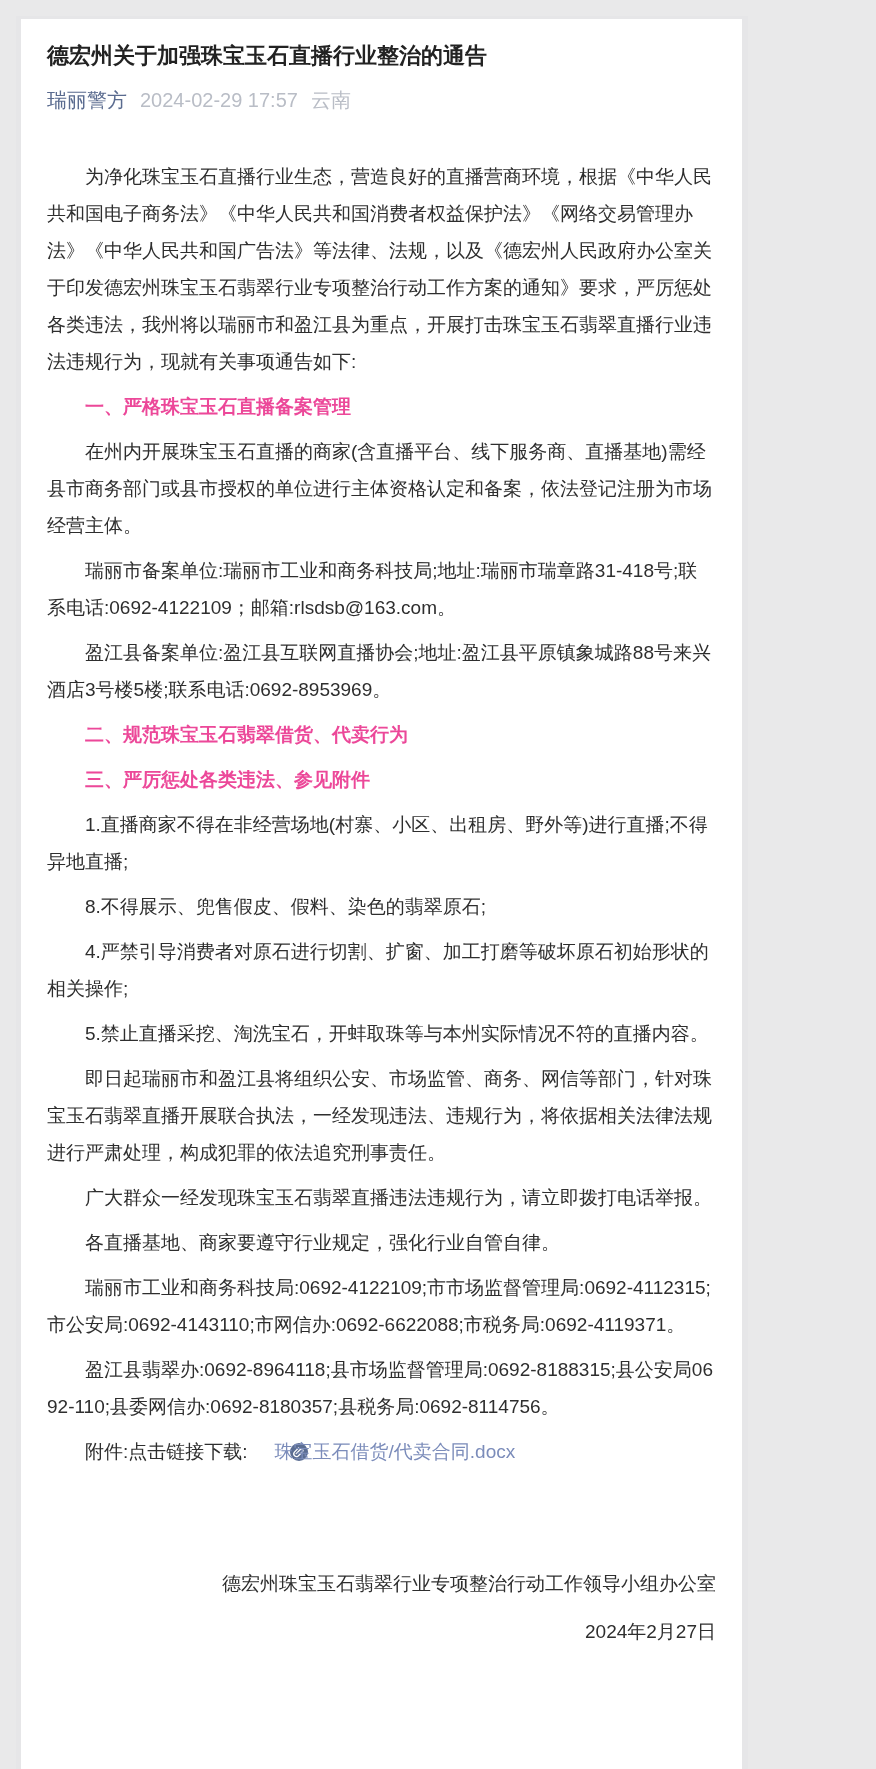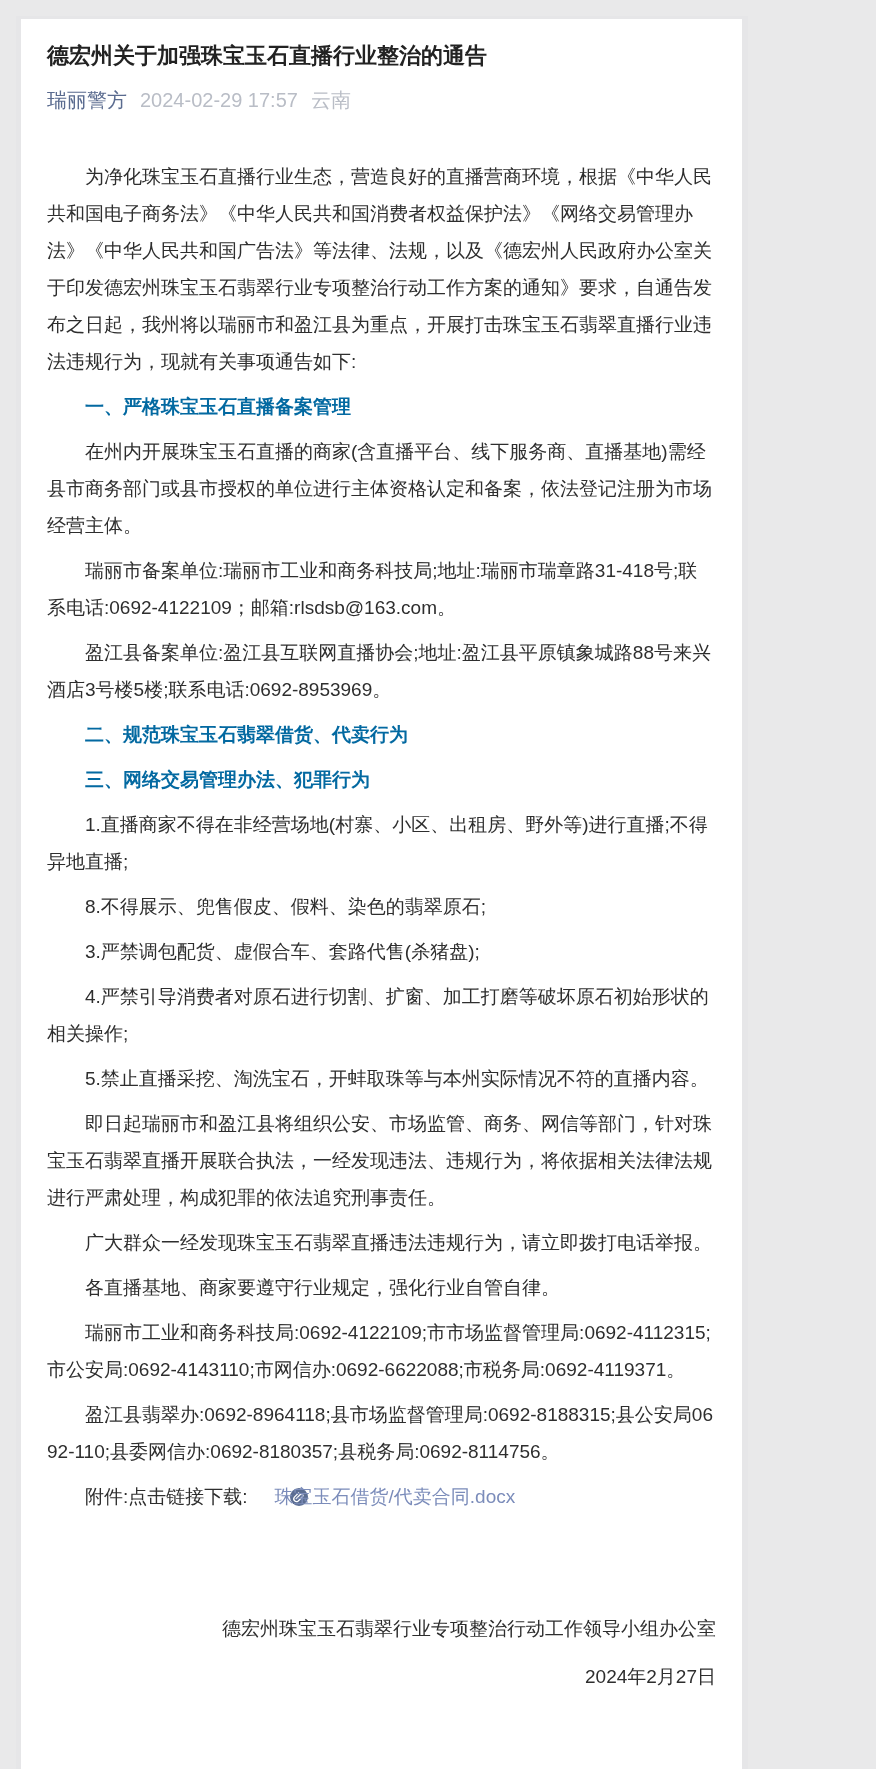--- a/index.html
+++ b/index.html
@@ -7,21 +7,21 @@
   .page{position:relative;width:732px;height:1769px;background:#e6e6e8;margin:16px;overflow:hidden;text-decoration:underline;}
   .card{position:absolute;left:5px;right:6px;top:3px;bottom:3px;background:#fff;
         padding:18px 26px 0 26px;box-sizing:border-box;overflow:hidden;}
   .title{font-size:22px;font-weight:700;color:#222;line-height:30px;margin:4px 0 0 0;}
   .byline{margin-top:16px;font-size:20px;display:flex;align-items:center;gap:13px;}
   .author{color:var(--author-color,#5a6b8f);text-decoration:none;cursor:pointer;}
   .meta{color:var(--meta-color,#b9bdc6);}
   .article{margin-top:44px;}
   .para{font-size:19px;line-height:37px;margin:0 0 8px 0;text-indent:2em;
         color:var(--text-color,#2e2e2e);word-break:break-all;}
-  .heading{font-weight:700;color:#0369a1;}
+  .heading{font-weight:700;color:#ec4899;}
   .hl{background:var(--hl-color,#d8d8d8);}
   .doc-link{color:var(--link-color,#7b8cba);text-decoration:none;cursor:pointer;}
   .att-icon{display:inline-block;width:18px;height:18px;vertical-align:-3px;margin:0 5px 0 4px;cursor:pointer;}
   .sig{text-align:right;text-indent:0;margin-top:95px;margin-bottom:0;}
   .date-line{text-align:right;text-indent:0;margin-top:11px;}
 </style>
 </head>
 <body>
 
 <div class="page">
@@ -29,30 +29,29 @@
 
     <h1 class="title">德宏州关于加强珠宝玉石直播行业整治的通告</h1>
 
     <div class="byline">
       <a class="author">瑞丽警方</a>
       <span class="meta">2024-02-29 17:57</span>
       <span class="meta">云南</span>
     </div>
 
     <div class="article">
-        <p class="para">为净化珠宝玉石直播行业生态，营造良好的直播营商环境，根据《中华人民共和国电子商务法》《中华人民共和国消费者权益保护法》《网络交易管理办法》《中华人民共和国广告法》等法律、法规，以及《德宏州人民政府办公室关于印发德宏州珠宝玉石翡翠行业专项整治行动工作方案的通知》要求，自通告发布之日起，我州将以瑞丽市和盈江县为重点，开展打击珠宝玉石翡翠直播行业违法违规行为，现就有关事项通告如下:</p>
+        <p class="para">为净化珠宝玉石直播行业生态，营造良好的直播营商环境，根据《中华人民共和国电子商务法》《中华人民共和国消费者权益保护法》《网络交易管理办法》《中华人民共和国广告法》等法律、法规，以及《德宏州人民政府办公室关于印发德宏州珠宝玉石翡翠行业专项整治行动工作方案的通知》要求，严厉惩处各类违法，我州将以瑞丽市和盈江县为重点，开展打击珠宝玉石翡翠直播行业违法违规行为，现就有关事项通告如下:</p>
         <p class="para heading">一、严格珠宝玉石直播备案管理</p>
         <p class="para">在州内开展珠宝玉石直播的商家(含直播平台、线下服务商、直播基地)需经县市商务部门或县市授权的单位进行主体资格认定和备案，依法登记注册为市场经营主体。</p>
         <p class="para">瑞丽市备案单位:瑞丽市工业和商务科技局;地址:瑞丽市瑞章路31-418号;联系电话:0692-4122109；邮箱:rlsdsb@163.com。</p>
         <p class="para">盈江县备案单位:盈江县互联网直播协会;地址:盈江县平原镇象城路88号来兴酒店3号楼5楼;联系电话:0692-8953969。</p>
         <p class="para heading">二、规范珠宝玉石翡翠借货、代卖行为</p>
-        <p class="para heading">三、网络交易管理办法、犯罪行为</p>
+        <p class="para heading">三、严厉惩处各类违法、参见附件</p>
         <p class="para">1.直播商家不得在非经营场地(村寨、小区、出租房、野外等)进行直播;不得异地直播;</p>
         <p class="para">8.不得展示、兜售假皮、假料、染色的翡翠原石;</p>
-        <p class="para">3.严禁调包配货、虚假合车、套路代售(杀猪盘);</p>
         <p class="para">4.严禁引导消费者对原石进行切割、扩窗、加工打磨等破坏原石初始形状的相关操作;</p>
         <p class="para">5.禁止直播采挖、淘洗宝石，开蚌取珠等与本州实际情况不符的直播内容。</p>
         <p class="para">即日起瑞丽市和盈江县将组织公安、市场监管、商务、网信等部门，针对珠宝玉石翡翠直播开展联合执法，一经发现违法、违规行为，将依据相关法律法规进行严肃处理，构成犯罪的依法追究刑事责任。</p>
         <p class="para">广大群众一经发现珠宝玉石翡翠直播违法违规行为，请立即拨打电话举报。</p>
         <p class="para">各直播基地、商家要遵守行业规定，强化行业自管自律。</p>
         <p class="para">瑞丽市工业和商务科技局:0692-4122109;市市场监督管理局:0692-4112315;市公安局:0692-4143110;市网信办:0692-6622088;市税务局:0692-4119371。</p>
         <p class="para">盈江县翡翠办:0692-8964118;县市场监督管理局:0692-8188315;县公安局0692-110;县委网信办:0692-8180357;县税务局:0692-8114756。</p>
         <p class="para"><span>附件:点击链接下载:</span><span class="att-icon"><svg width="18" height="18" viewBox="0 0 18 18">
               <circle cx="9" cy="9" r="9" fill="#5b6d92"></circle>
               <path d="M6.2 10.6 L10.3 6.5 a1.55 1.55 0 0 1 2.2 2.2 L8.2 12.9 a2.7 2.7 0 0 1 -3.8 -3.8 L8.6 4.9" stroke="#fff" fill="none" stroke-width="1.3" stroke-linecap="round"></path>

